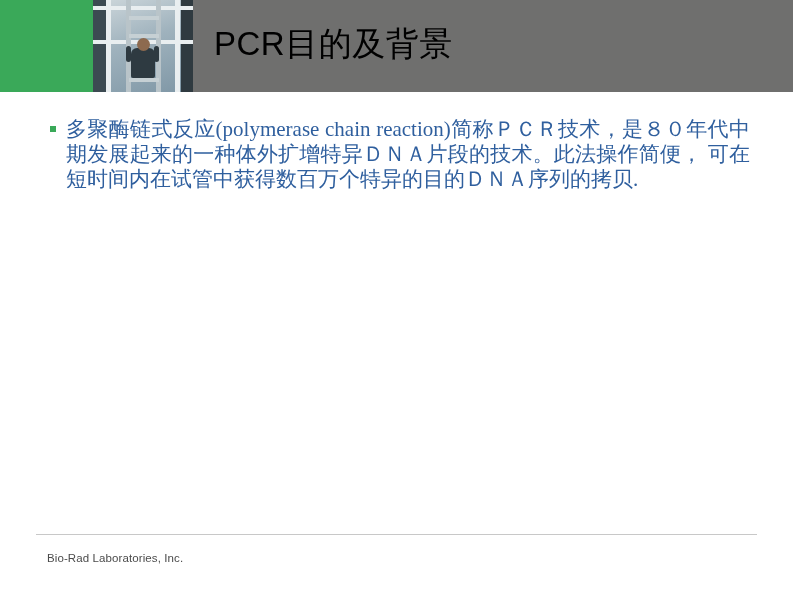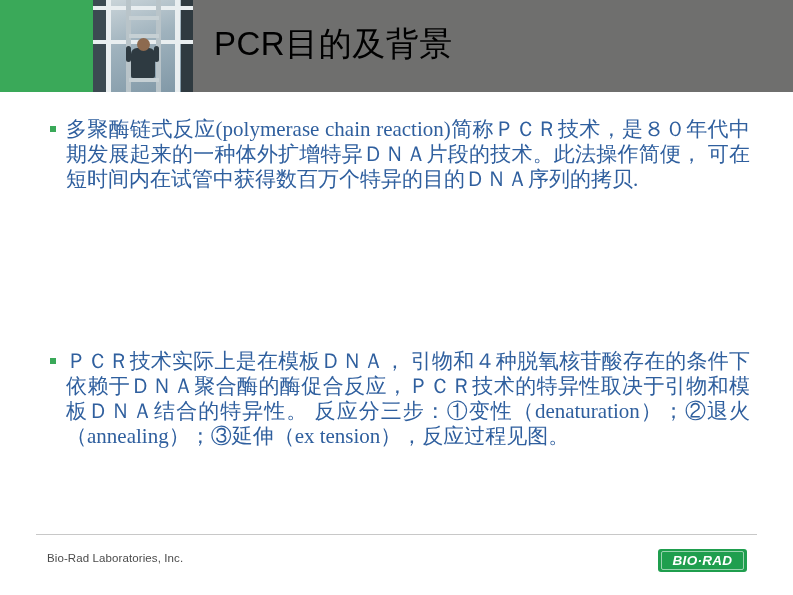--- a/index.html
+++ b/index.html
@@ -253,26 +253,19 @@
   </div>
 
   <div class="content">
 
     <div class="bullet-row" id="bullet-0">
       <span class="bullet-mark"></span>
       <span class="bullet-text">多聚酶链式反应(polymerase chain reaction)简称ＰＣＲ技术，是８０年代中期发展起来的一种体外扩增特异ＤＮＡ片段的技术。此法操作简便， 可在短时间内在试管中获得数百万个特异的目的ＤＮＡ序列的拷贝.</span>
     </div>
 
 
-    <div class="bullet-row" id="bullet-2">
-      <span class="bullet-mark"></span>
-      <span class="bullet-text">ＰＣＲ技术实际上是在模板ＤＮＡ， 引物和４种脱氧核苷酸存在的条件下依赖于ＤＮＡ聚合酶的酶促合反应，ＰＣＲ技术的特异性取决于引物和模板ＤＮＡ结合的特异性。 反应分三步：①变性（denaturation）；②退火（annealing）；③延伸（ex tension），反应过程见图。</span>
-    </div>
 
   </div>
 
   <div class="footer-rule"></div>
   <div class="footer-text">Bio-Rad Laboratories, Inc.</div>
-  <div class="brand-logo">
-    <span class="brand-inner">BIO·RAD</span>
-  </div>
 
 </div>
 
 </body></html>

